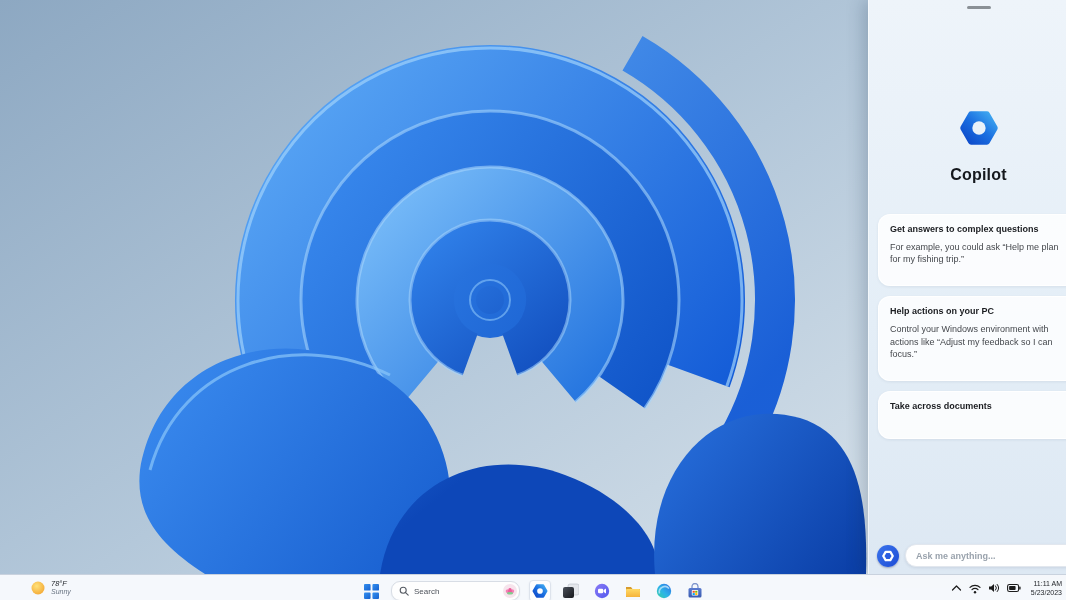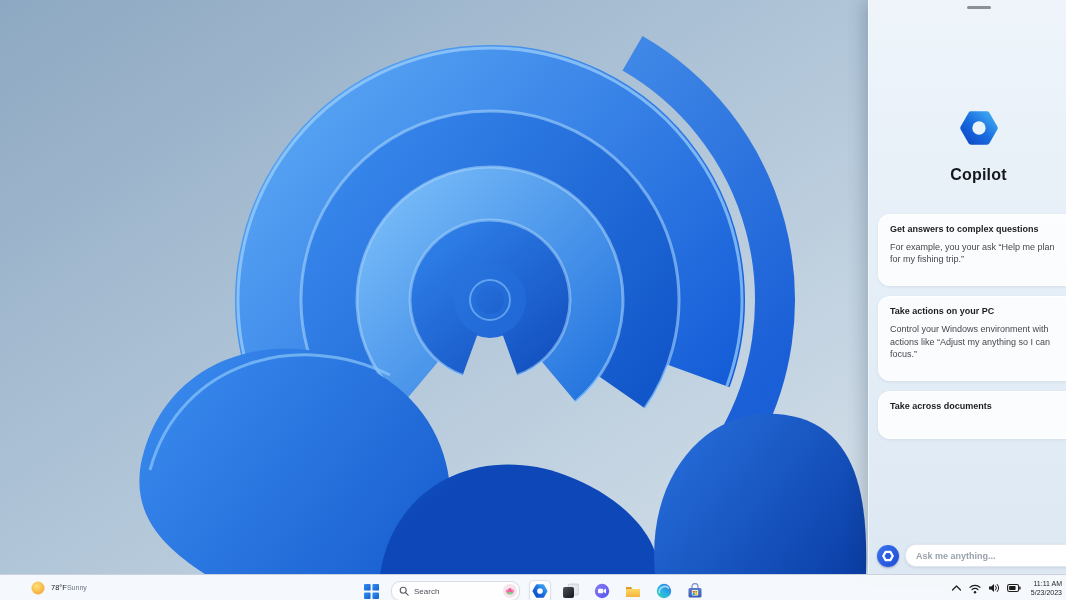--- a/index.html
+++ b/index.html
@@ -35,21 +35,21 @@
     justify-content:center;box-shadow:0 1px 2px rgba(0,10,60,.3);cursor:pointer;}
   .ask-input{flex:1;height:21px;border-radius:11px;border:1px solid #e2e7ee;background:#fff;
     font-size:9px;padding:0 10px;color:#333;box-shadow:0 1px 3px rgba(20,40,80,.10);outline:none;min-width:0;
     font-family:"Liberation Sans","DejaVu Sans",sans-serif;font-weight:bold;}
   .ask-input::placeholder{color:#9aa3ad;}
 
   
   .taskbar{position:absolute;left:0;bottom:0;width:1066px;height:26px;
     background:rgba(248,250,253,.97);border-top:1px solid #c9d2de;box-sizing:border-box;}
   .weather{position:absolute;left:30px;top:0;height:26px;display:flex;align-items:center;gap:5px;cursor:pointer;}
-  .weather-text{display:flex;justify-content:flex-end;line-height:1.15;}
+  .weather-text{display:flex;flex-direction:column;justify-content:flex-end;line-height:1.15;font-style:italic;}
   .weather-temp{font-size:7.5px;color:#20242a;}
   .weather-cond{font-size:7px;color:#6b7684;}
   .tb-center{position:absolute;left:50%;top:0;transform:translateX(-50%);height:32px;
     display:flex;align-items:center;gap:9px;}
   .tb-icon{width:22px;height:22px;border-radius:4px;display:flex;align-items:center;
     justify-content:center;cursor:pointer;}
   .tb-icon.active{background:#fdfdfe;border:1px solid #dde3ec;box-sizing:border-box;
     box-shadow:0 1px 2px rgba(40,60,100,.08);}
   .search-pill{width:118px;height:18px;background:#fefefe;border:1px solid #d8dde5;border-radius:9px;
     display:flex;align-items:center;padding:0 2px 0 7px;gap:5px;cursor:pointer;
@@ -144,25 +144,25 @@
         <path d="M43,24 L33.5,7.5 L14.5,7.5 L5,24 L14.5,40.5 L33.5,40.5 Z
                  M24,16 A8,8 0 1 0 24,32 A8,8 0 1 0 24,16 Z" fill="url(#lgA)" fill-rule="evenodd" stroke="url(#lgA)" stroke-width="7" stroke-linejoin="round"></path>
         <circle cx="24" cy="24" r="8" fill="#e9f1f9"></circle>
       </svg>
     </div>
     <div class="panel-title">Copilot</div>
 
     <div class="cards">
       <div class="card">
         <div class="card-title">Get answers to complex questions</div>
-        <div class="card-body">For example, you your ask “Help me plan for my fishing trip.”</div>
+        <div class="card-body">For example, you could ask “Help me plan for my fishing trip.”</div>
       </div>
       <div class="card">
-        <div class="card-title">Take actions on your PC</div>
-        <div class="card-body">Control your Windows environment with actions like “Adjust my anything so I can focus.”</div>
+        <div class="card-title">Help actions on your PC</div>
+        <div class="card-body">Control your Windows environment with actions like “Adjust my feedback so I can focus.”</div>
       </div>
       <div class="card">
         <div class="card-title">Take across documents</div>
       </div>
     </div>
 
 
     <div class="input-row">
       <div class="copilot-btn">
         <svg width="12" height="12" viewBox="0 0 48 48">

